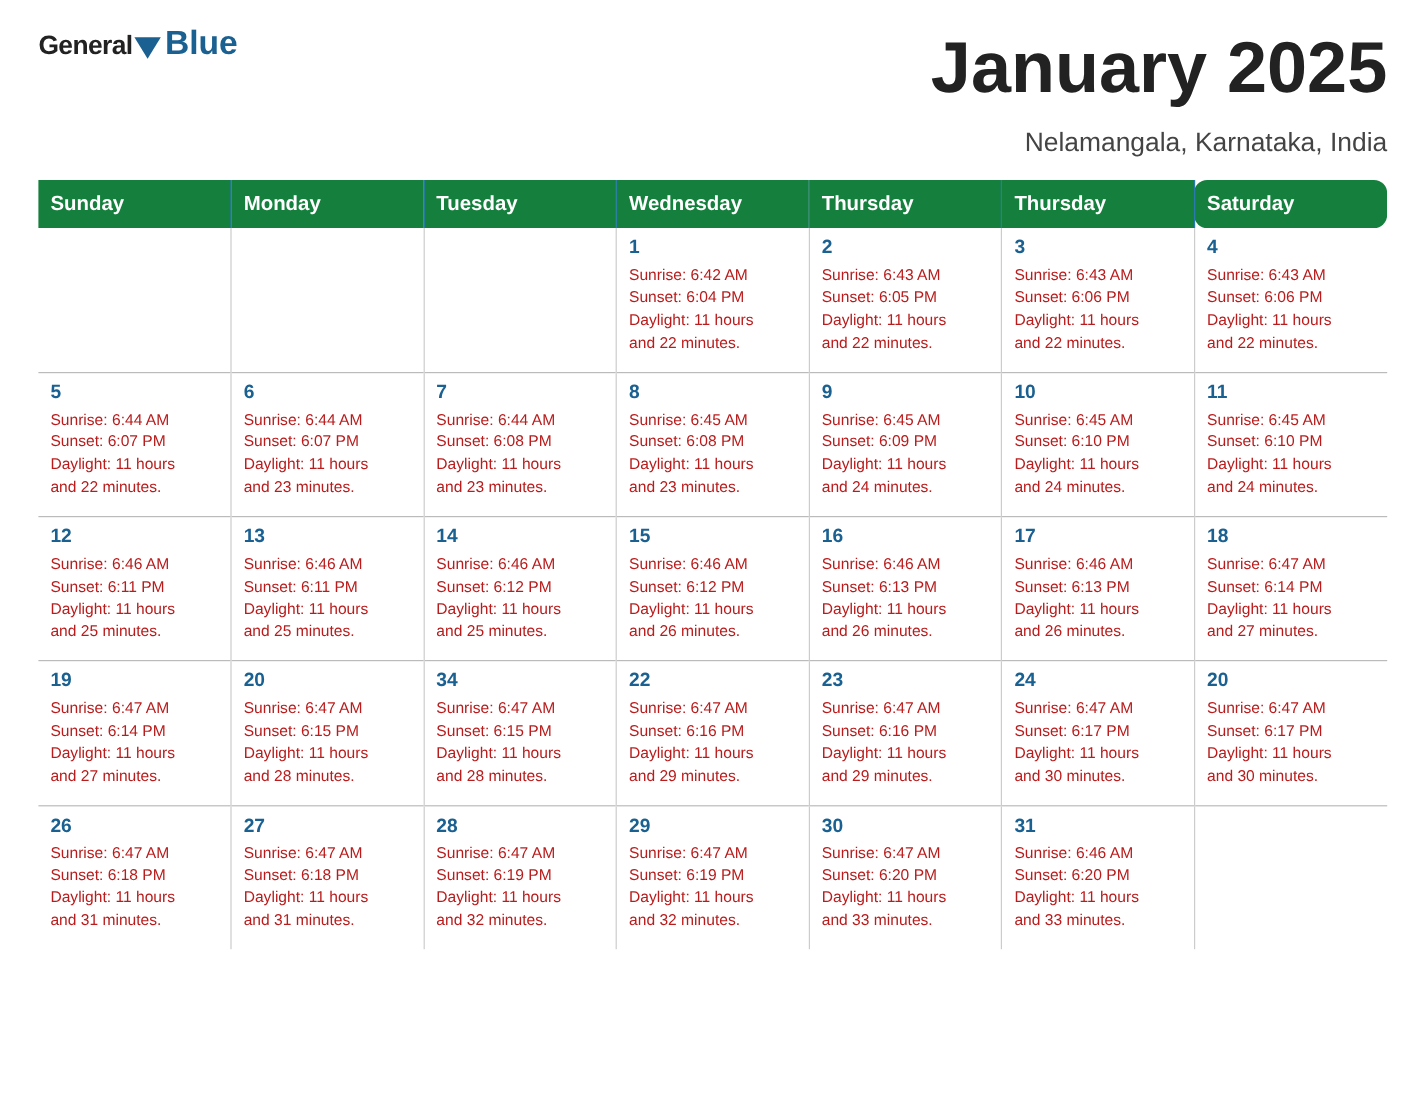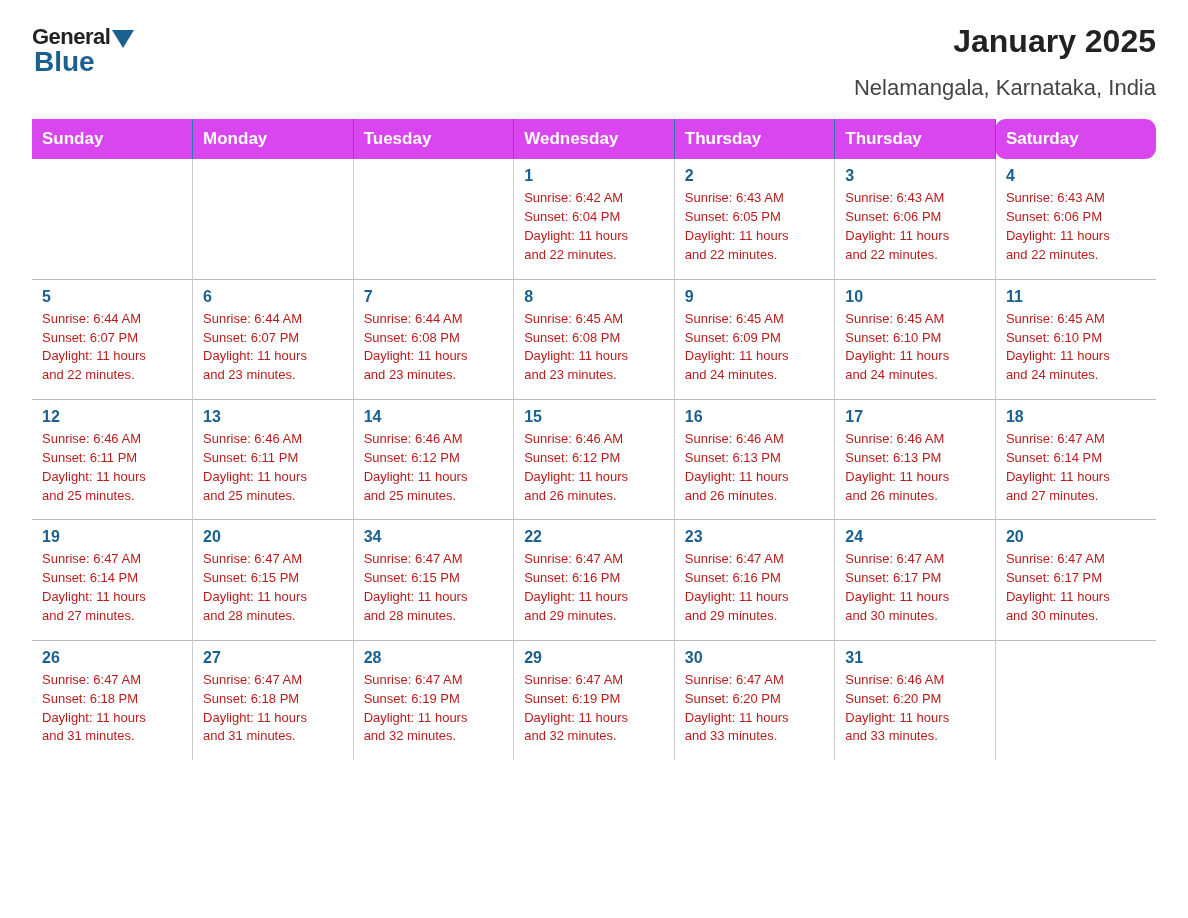--- a/index.html
+++ b/index.html
@@ -10,22 +10,22 @@
       color: #222;
     }
     .header {
       display: flex;
       justify-content: space-between;
       align-items: flex-start;
       margin-bottom: 18px;
     }
     .logo {
       display: flex;
-      flex-direction: column;
-      align-items: flex-start;
+      flex-direction: row;
+      align-items: center;
     }
     .logo-top {
       display: flex;
       align-items: center;
       font-size: 22px;
       font-weight: bold;
       color: #222;
       letter-spacing: -0.5px;
     }
     .logo-arrow {
@@ -44,37 +44,37 @@
       font-size: 28px;
       font-weight: bold;
       color: #1a6090;
       margin-top: -4px;
       margin-left: 2px;
     }
     .title-block {
       text-align: right;
     }
     .main-title {
-      font-size: 32px;
+      font-size: 60px;
       font-weight: 900;
       color: #222;
       line-height: 1.1;
     }
     .subtitle {
       font-size: 22px;
       color: #444;
       margin-top: 16px;
     }
     table {
       width: 100%;
       border-collapse: collapse;
       table-layout: fixed;
     }
     thead tr {
-      background-color: #d946ef;
+      background-color: #15803d;
     }
     thead th {
       color: #fff;
       font-size: 17px;
       font-weight: 600;
       padding: 10px 10px;
       text-align: left;
       border-right: 1px solid #2a7ab0;
     }
     thead th:last-child {

